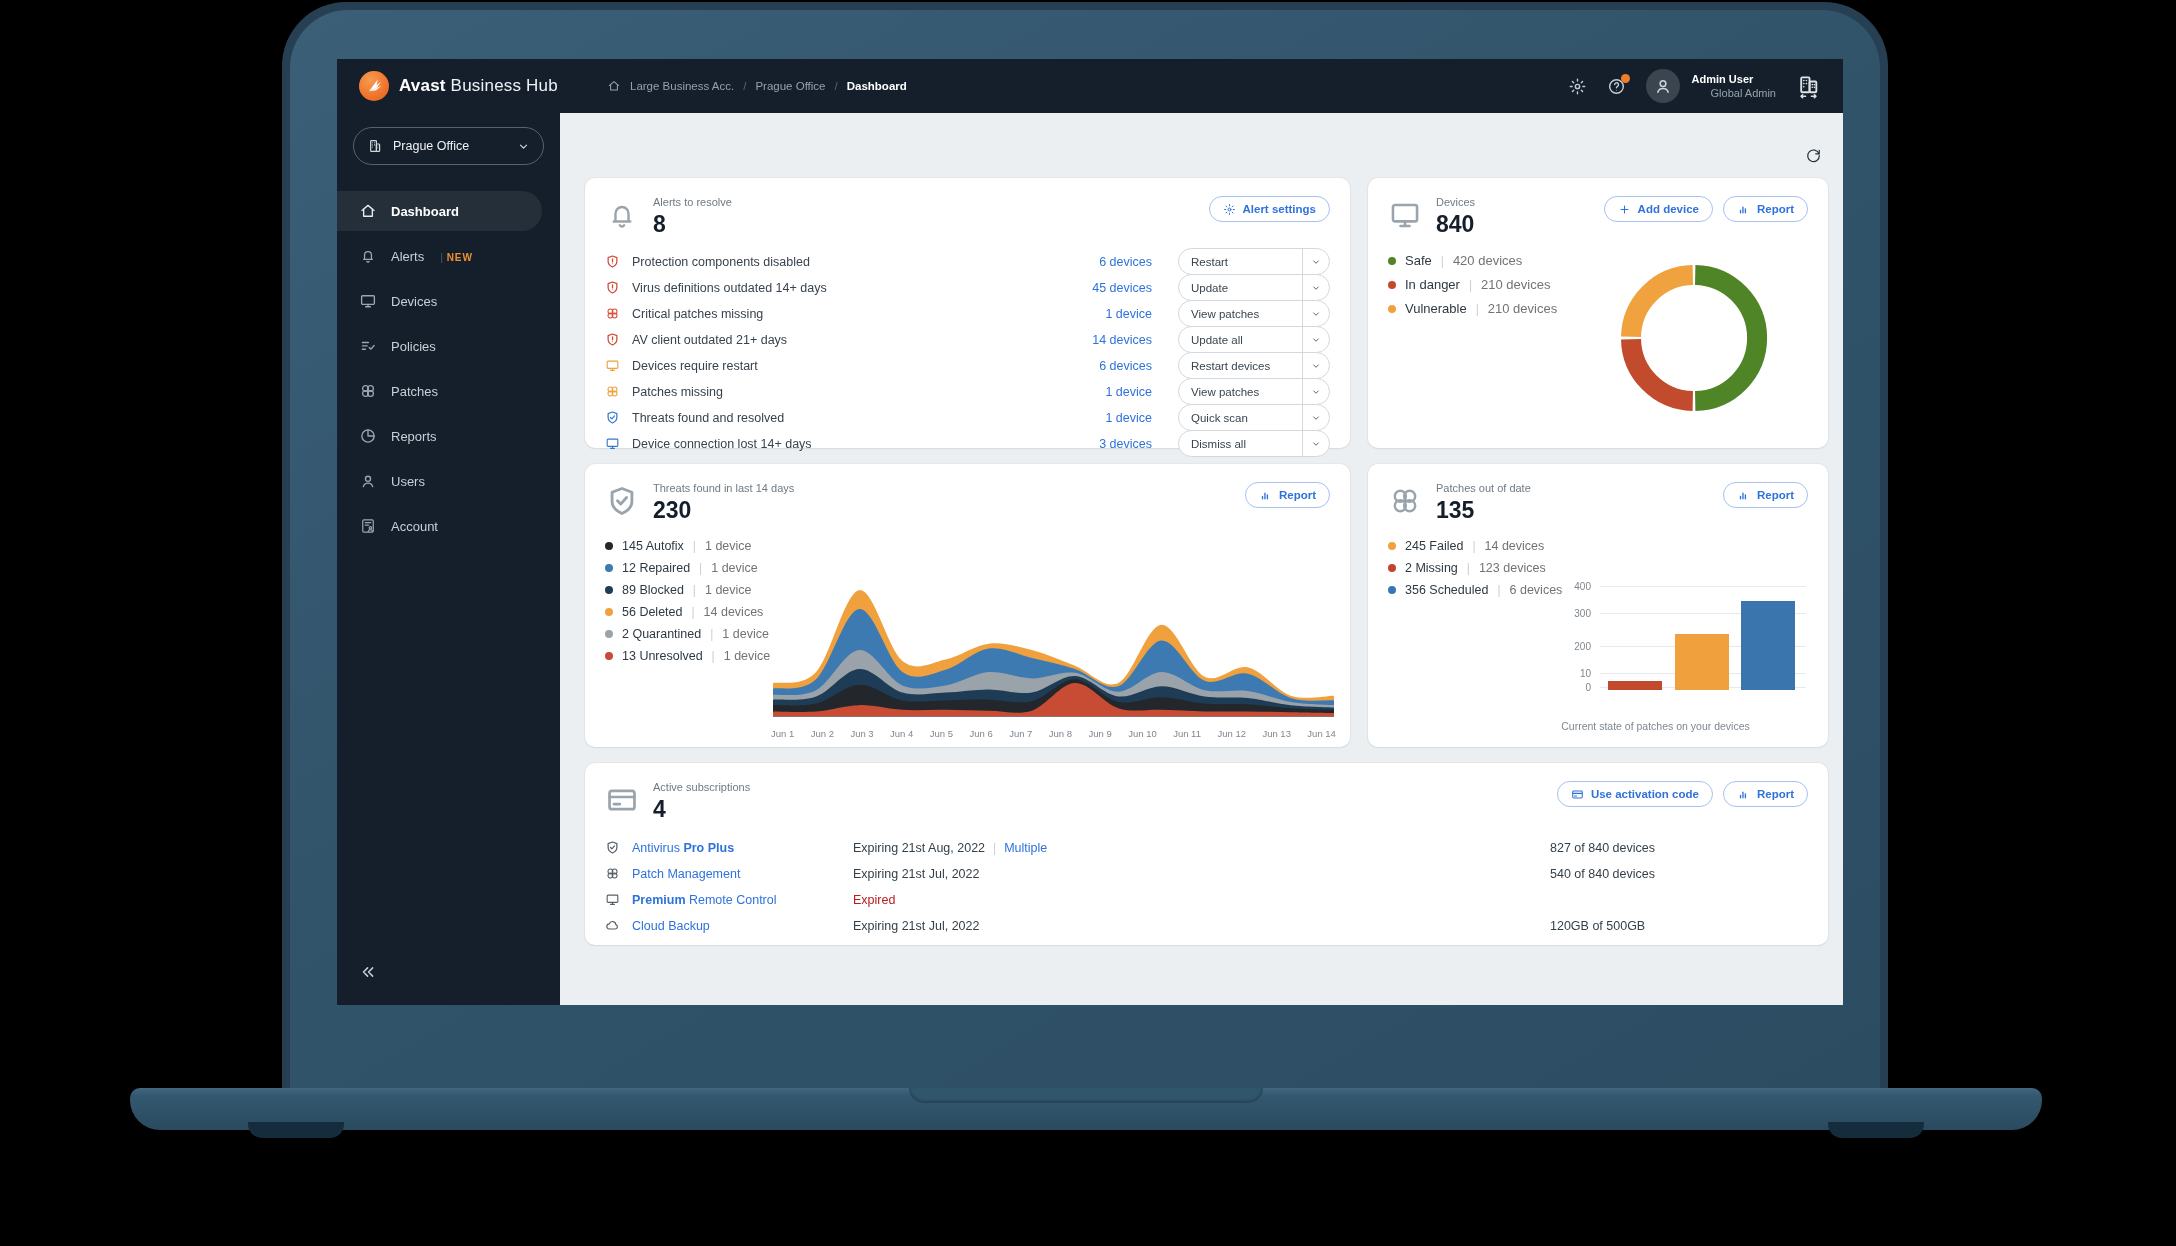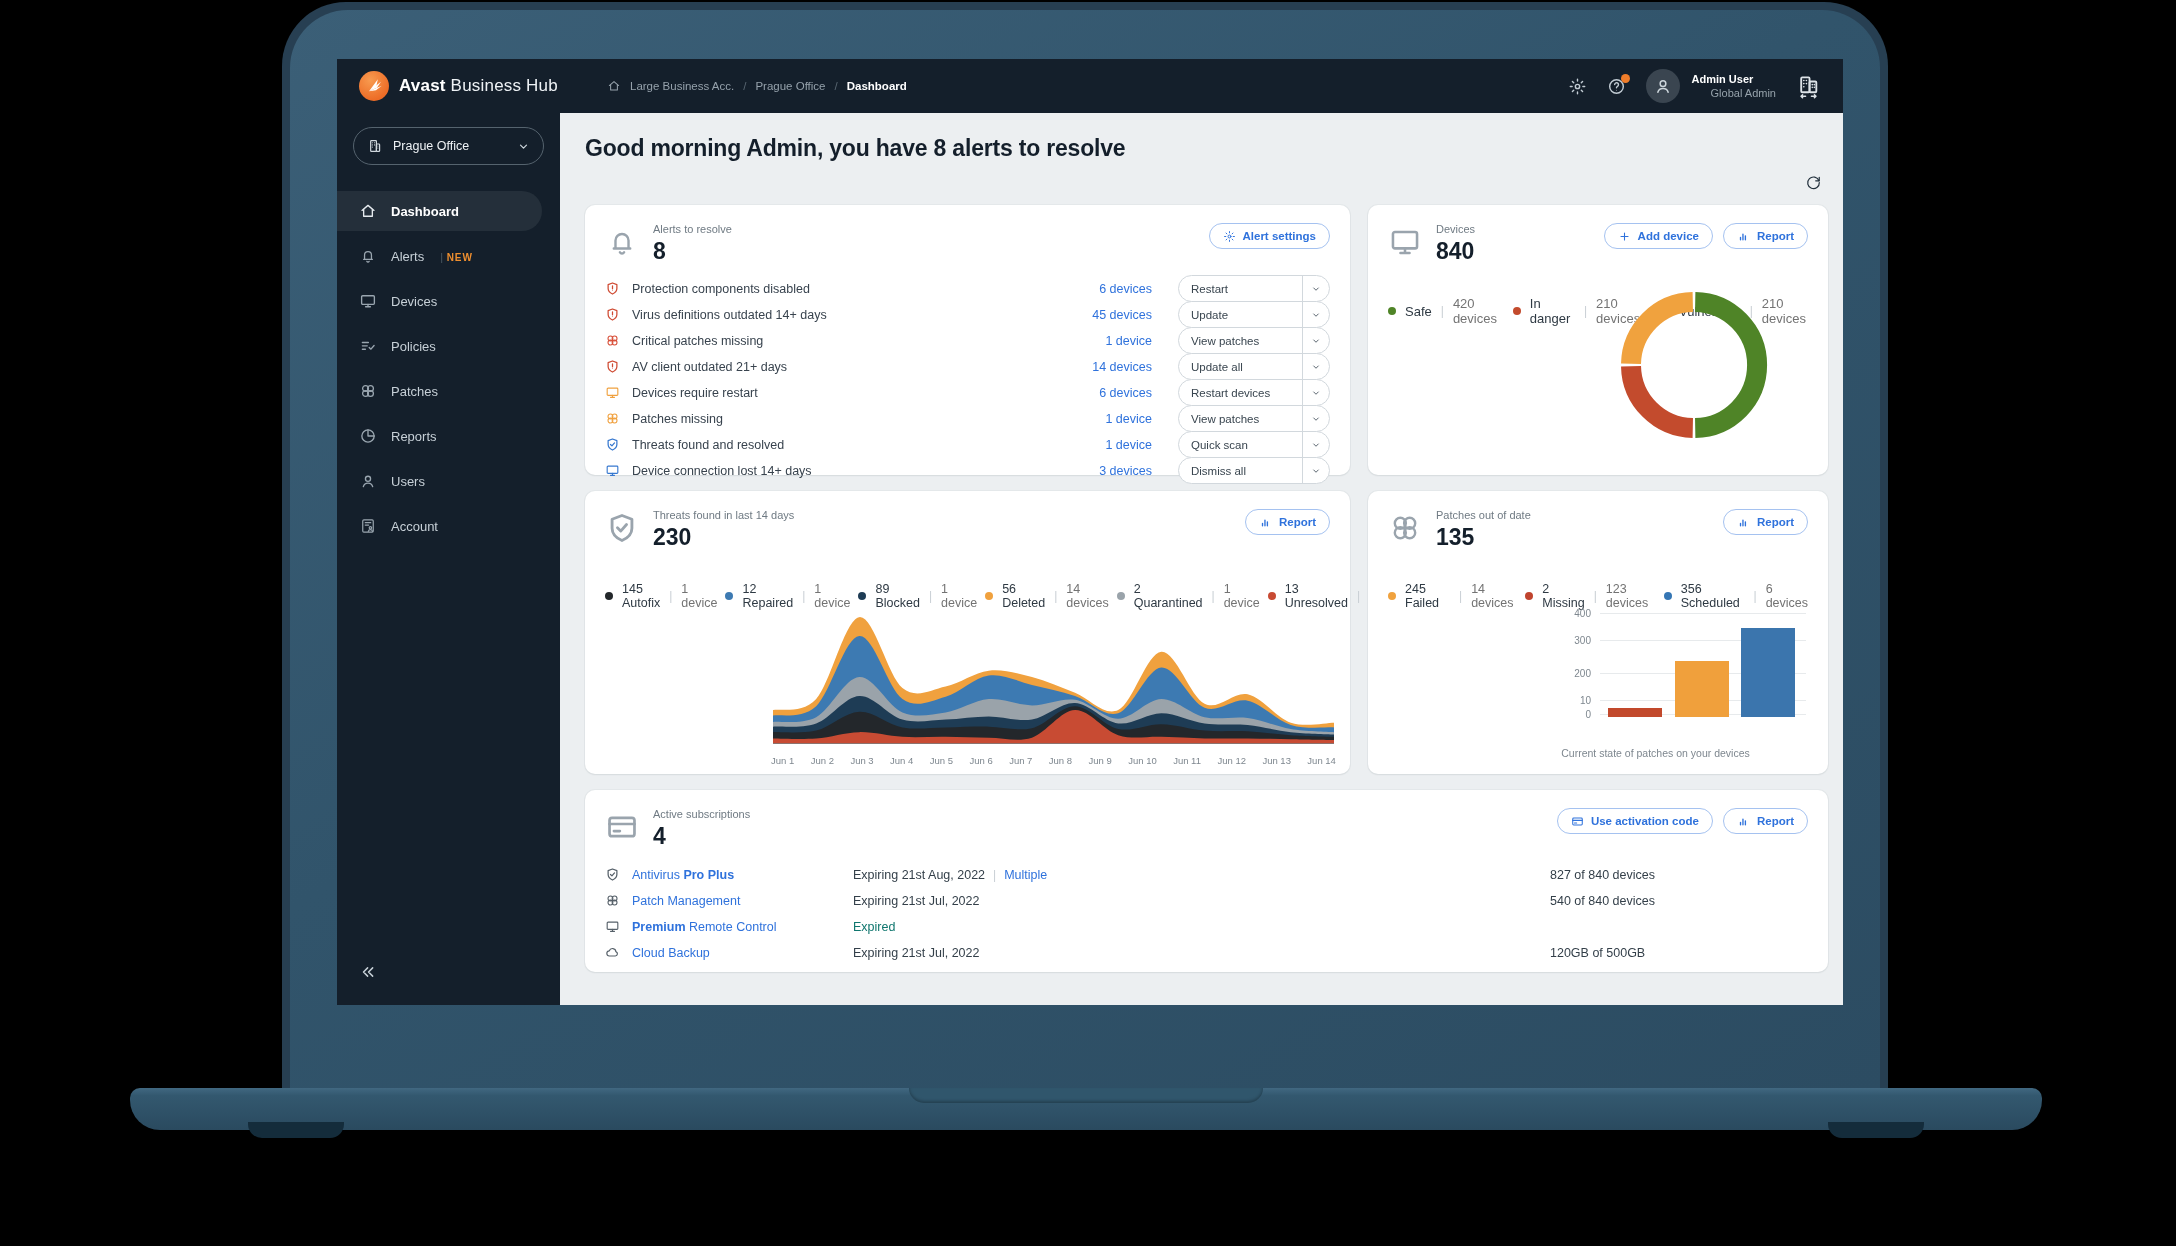--- a/index.html
+++ b/index.html
@@ -99,21 +99,21 @@
   .arow-label { color:#38434e; }
   .arow-devices { margin-left:auto; width:95px; text-align:right; color:#2f72dc; cursor:pointer; }
   .dropdown { width:152px; margin-left:26px; height:27px; border:1px solid #d2d8dd; border-radius:14px;
               display:flex; align-items:center; font-size:11.5px; color:#39454f; background:#fff; cursor:pointer; }
   .dd-label { flex:1; padding:0 12px; white-space:nowrap; overflow:hidden; }
   .dd-chev { width:27px; align-self:stretch; border-left:1px solid #d2d8dd; display:flex;
              align-items:center; justify-content:center; color:#5b6670; }
   .dd-chev svg { width:10px; height:10px; }
 
   
-  .legend { margin-top:31px; display:flex; flex-direction:row; gap:9px; font-size:13px; }
+  .legend { margin-top:15px; display:flex; flex-direction:column; gap:9px; font-size:13px; }
   .legend.small { font-size:12.5px; gap:8px; }
   .leg-row { display:flex; align-items:center; gap:9px; }
   .dot { width:8px; height:8px; border-radius:50%; flex:none; }
   .leg-label { color:#2e3943; }
   .leg-div { color:#c9cfd4; font-size:12px; }
   .leg-link { color:#737373; cursor:pointer; }
 
   
   .donut-wrap { position:absolute; right:60px; top:86px; width:148px; height:148px; }
 
@@ -133,21 +133,21 @@
   .bar-caption { position:absolute; left:115px; right:0; bottom:15px; text-align:center;
                  font-size:10.5px; color:#7e878f; white-space:nowrap; }
 
   
   .subs-rows { margin-top:16px; display:flex; flex-direction:column; gap:9px; }
   .sub-row { display:grid; grid-template-columns:248px 283px 330px 1fr; align-items:center;
              height:17px; font-size:12.5px; }
   .sub-name { display:flex; align-items:center; gap:12px; color:#2f72dc; cursor:pointer; }
   .sub-name .ic { width:15px; height:15px; color:#566069; flex:none; }
   .sub-expiry { color:#333f49; display:flex; align-items:center; gap:8px; }
-  .sub-expiry.expired { color:#0f766e; }
+  .sub-expiry.expired { color:#b91c1c; }
   .sub-extra { color:#2f72dc; cursor:pointer; }
   .track { height:7px; border-radius:4px; background:#e9ebed; position:relative; width:100%; }
   .fill { position:absolute; left:0; top:0; bottom:0; border-radius:4px; background:#3973ad; }
   .sub-usage { color:#333f49; padding-left:84px; }
 
   .ic, .nico, .bic, .arow-ic, .head-ic, .tool-ic, .chev, .collapse, .company-ic { display:inline-flex; }
   .ic svg, .nico svg, .bic svg, .arow-ic svg, .head-ic svg, .tool-ic svg, .chev svg,
   .collapse svg, .company-ic svg { width:100%; height:100%; display:block; }
 </style>
 </head>
@@ -335,21 +335,20 @@
   </div>
 </nav>
         <span class="collapse">
             <svg viewBox="0 0 24 24" fill="none" stroke="currentColor" stroke-width="2" stroke-linecap="round" stroke-linejoin="round">
               <path d="M11.5 6.5 6 12l5.5 5.5M18.2 6.5 12.7 12l5.5 5.5"></path>
             </svg>
           </span>
       </aside>
 
       <main class="main">
-        <h1 class="greeting">Good morning Admin, you have 8 alerts to resolve</h1>
         <div class="refresh-row">
             <span class="ic">
               <svg viewBox="0 0 24 24" fill="none" stroke="currentColor" stroke-width="1.7" stroke-linecap="round" stroke-linejoin="round">
                 <path d="M19.7 9.6A8.2 8.2 0 1 0 20.2 12"></path>
                 <path d="M20.1 4.6v5h-5"></path>
               </svg>
             </span>
           </div>
 
         <section class="grid">

